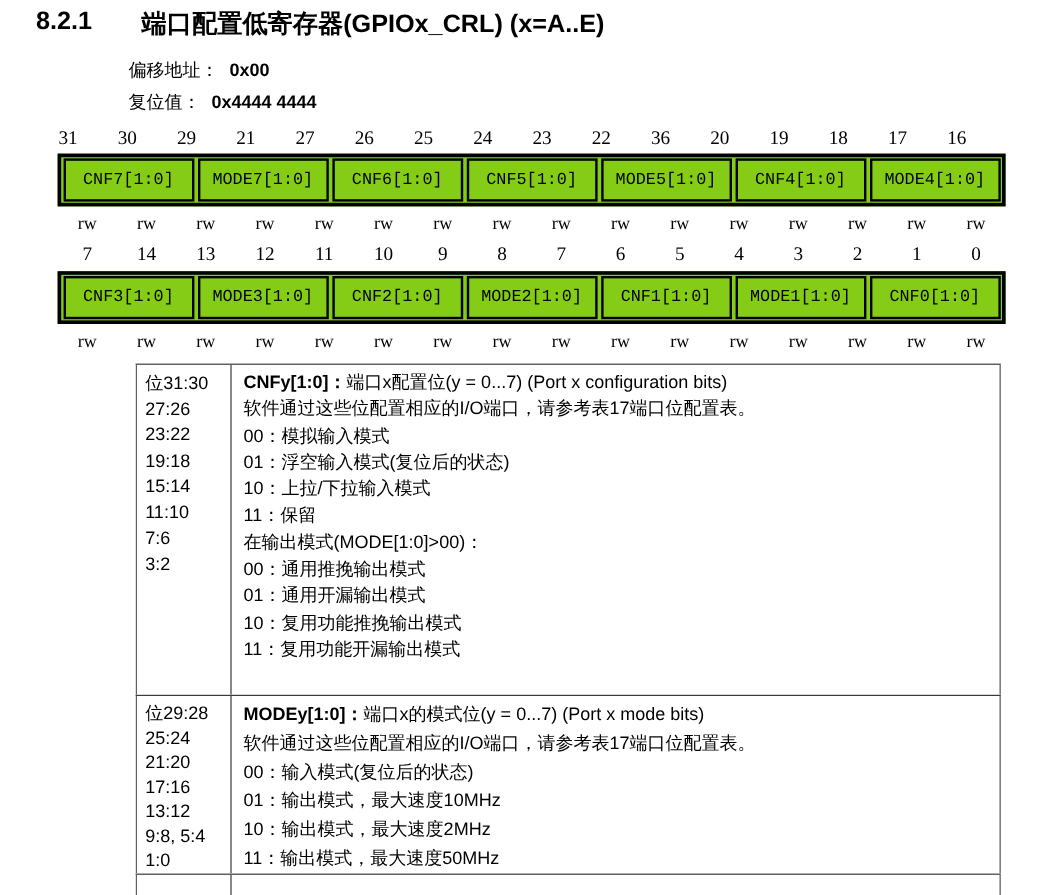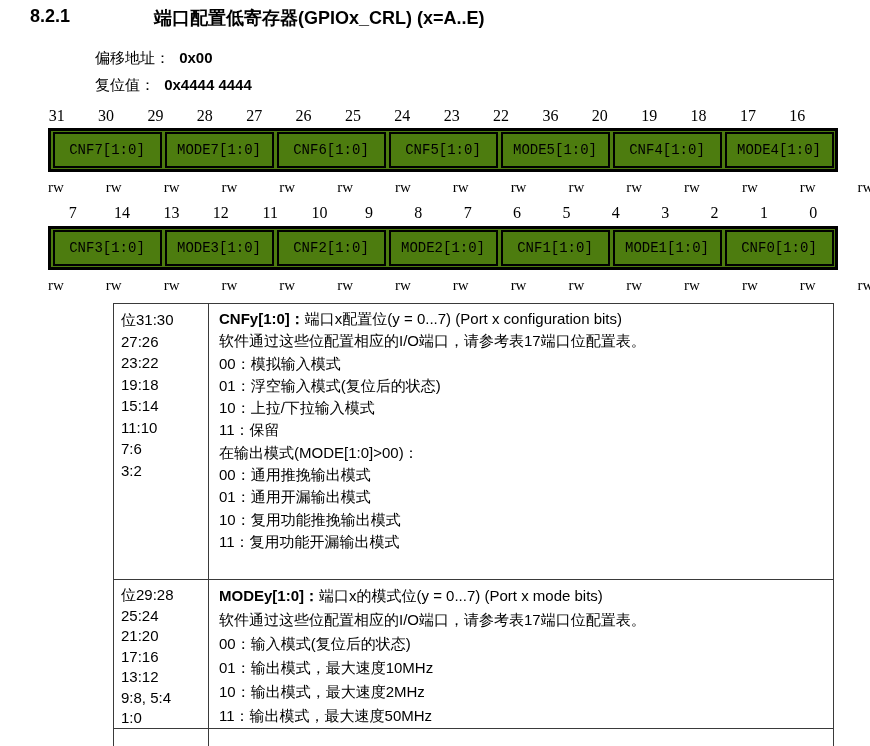--- a/index.html
+++ b/index.html
@@ -5,64 +5,64 @@
   html, body { margin: 0; padding: 0; }
   body {
     width: 870px; height: 746px;
     background: #ffffff; color: #000000;
     position: relative; overflow: hidden;
     font-family: "Liberation Sans", sans-serif;
   }
   .abs { position: absolute; }
 
   
-  .heading { left: 30px; top: 6px; display: flex; font-weight: bold; font-size: 18px; gap: 36px; }
+  .heading { left: 30px; top: 6px; display: flex; font-weight: bold; font-size: 21px; }
   .heading .num { width: 88px; }
   .heading .ttl { white-space: nowrap; text-align: right; }
 
   
-  .meta-line { left: 95px; font-size: 15px; white-space: nowrap; text-align: right; }
+  .meta-line { left: 107px; font-size: 15px; white-space: nowrap; text-align: right; }
   .meta-line .lbl { font-family: "Liberation Serif", serif; }
   .meta-line .val { font-weight: bold; margin-left: 5px; }
   #meta-offset { top: 49px; }
   #meta-reset  { top: 76px; }
 
   
   .bits-row { width: 790px; display: flex; font-family: "Liberation Serif", serif; font-size: 16px; line-height: 19px; }
   .bits-row > div { flex: 1; text-align: center; }
   #bits-high { left: 32px; top: 106px; }
   #bits-low  { left: 48px; top: 203px; }
 
   
   .reg-row {
     width: 790px; height: 44px; box-sizing: border-box;
-    border: 3px solid #000; display: flex; background: #4d7c0f;
+    border: 3px solid #000; display: flex; background: #84cc16;
   }
   .reg-row > div {
     flex: 1; border: 2px solid #000; margin: 1px 1.5px;
     display: flex; align-items: center; justify-content: center;
     font-family: "Liberation Mono", monospace; font-size: 14px; white-space: nowrap;
   }
   #reg-high { left: 48px; top: 128px; }
   #reg-low  { left: 48px; top: 226px; }
 
   
-  .rw-row { width: 790px; display: flex; font-family: "Liberation Serif", serif; font-size: 15px; gap: 42px; }
+  .rw-row { width: 790px; display: flex; font-family: "Liberation Serif", serif; font-size: 15px; }
   .rw-row > div { flex: 1; text-align: center; }
   #rw-high { left: 48px; top: 179px; }
   #rw-low  { left: 48px; top: 277px; }
 
   
   .desc-table {
     left: 113px; top: 303px; width: 721px;
     border-top: 1px solid #3a3a3a; font-size: 15px; box-sizing: border-box;
   }
   .desc-row { display: flex; border-bottom: 1px solid #3a3a3a; overflow: hidden; box-sizing: border-box; }
   .col-bits {
-    width: 96px; box-sizing: border-box; flex: none;
+    width: 80px; box-sizing: border-box; flex: none;
     border-left: 1px solid #3a3a3a; border-right: 1px solid #3a3a3a;
     padding: 5px 4px 0 7px; line-height: 21.5px; white-space: nowrap;
   }
   .col-desc { flex: 1; border-right: 1px solid #3a3a3a; padding: 4px 8px 0 10px; box-sizing: border-box; }
   #desc-row-0 { height: 276px; }
   #desc-row-0 .col-desc { line-height: 22.3px; }
   #desc-row-1 { height: 149px; }
   #desc-row-1 .col-desc { line-height: 24.1px; }
   #desc-row-1 .col-bits { line-height: 20.5px; }
   #desc-row-partial { height: 40px; }
@@ -83,21 +83,21 @@
 </div>
 <div class="abs meta-line" id="meta-reset">
   <span class="lbl">复位值：</span>
   <span class="val">0x4444 4444</span>
 </div>
 
 <div class="abs bits-row" id="bits-high">
     <div>31</div>
     <div>30</div>
     <div>29</div>
-    <div>28</div>
+    <div>21</div>
     <div>27</div>
     <div>26</div>
     <div>25</div>
     <div>24</div>
     <div>23</div>
     <div>22</div>
     <div>36</div>
     <div>20</div>
     <div>19</div>
     <div>18</div>

